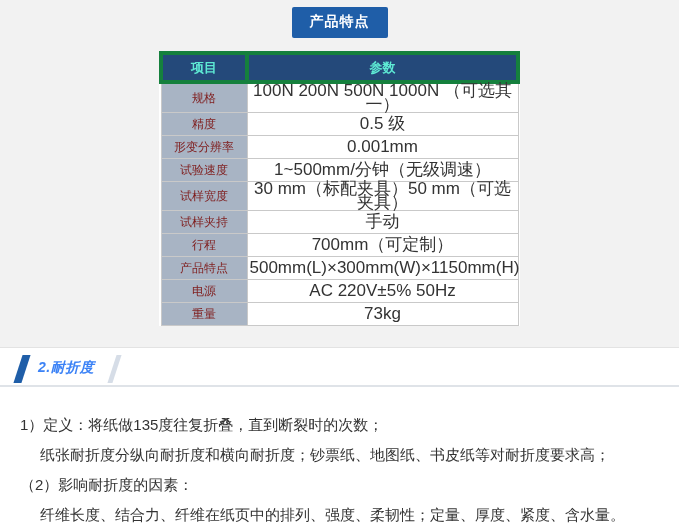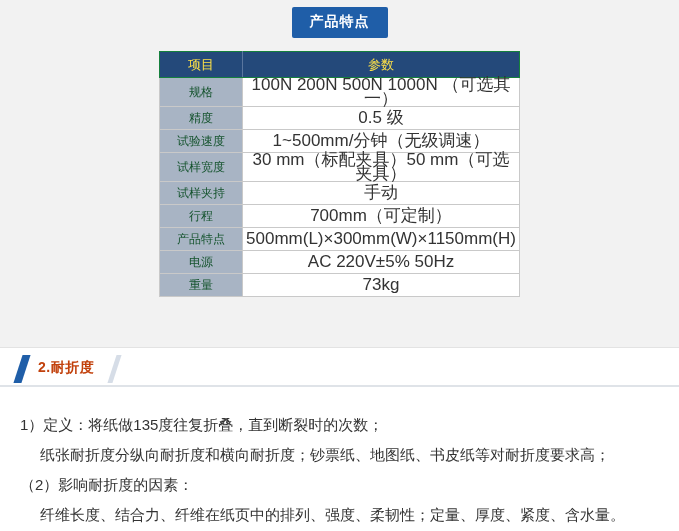--- a/index.html
+++ b/index.html
@@ -61,34 +61,34 @@
     font-size: 12px;
     color: #333;
     text-align: center;
     vertical-align: middle;
     height: 22px;
     padding: 0 2px;
     line-height: 14px;
   }
   .spec-table thead th {
     background: #24497a;
-    color: #fde047;
-    font-weight: normal;
+    color: #5eead4;
+    font-weight: bold;
     font-size: 13px;
     height: 25px;
-    border: 1px solid #15803d;
+    border: 4px solid #15803d;
   }
   .spec-table thead th.col-item {
     width: 78px;
     border-right: 1px solid #5a769e;
   }
   .spec-table tbody td.col-item {
     width: 78px;
     background: #a8b4c4;
-    color: #14532d;
+    color: #7f1d1d;
     font-size: 12px;
   }
   .spec-table tbody td.col-val {
     background: #ffffff;
     font-size: 17px;
   }
   .val-small {
     font-size: 10.5px;
   }
   
@@ -107,22 +107,23 @@
     height: 28px;
     background: #1f5ea8;
     transform: skewX(-18deg);
   }
   .sec-title {
     position: absolute;
     left: 38px;
     top: 4px;
     font-size: 14px;
     font-weight: bold;
-    color: #c2410c;
+    color: #3b82f6;
     letter-spacing: 0.5px;
+    font-style: italic;
   }
   .sec-slash {
     position: absolute;
     left: 112px;
     top: 0px;
     width: 5px;
     height: 28px;
     background: #d6dde7;
     transform: skewX(-18deg);
   }
@@ -172,20 +173,24 @@
       <tbody>
         <tr>
           <td class="col-item">规格</td>
           <td class="col-val">100N 200N  500N 1000N （可选其一）</td>
         </tr>
         <tr>
           <td class="col-item">精度</td>
           <td class="col-val">0.5 级</td>
         </tr>
         <tr>
+          <td class="col-item">形变分辨率</td>
+          <td class="col-val">0.001mm</td>
+        </tr>
+        <tr>
           <td class="col-item">试验速度</td>
           <td class="col-val">1~500mm/分钟（无级调速）</td>
         </tr>
         <tr>
           <td class="col-item">试样宽度</td>
           <td class="col-val val-small">30 mm（标配夹具）50 mm（可选夹具）</td>
         </tr>
         <tr>
           <td class="col-item">试样夹持</td>
           <td class="col-val">手动</td>

